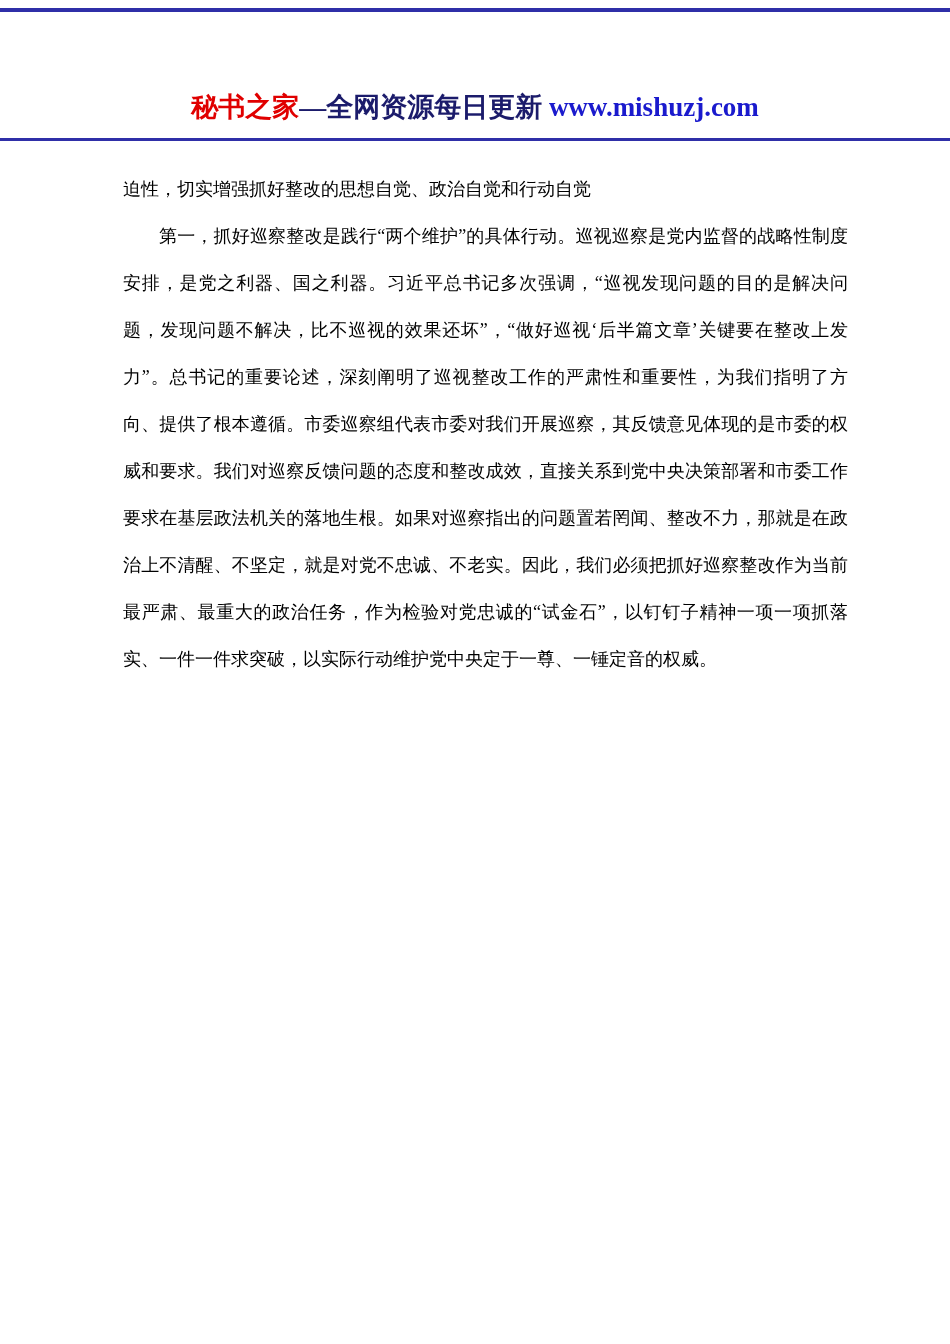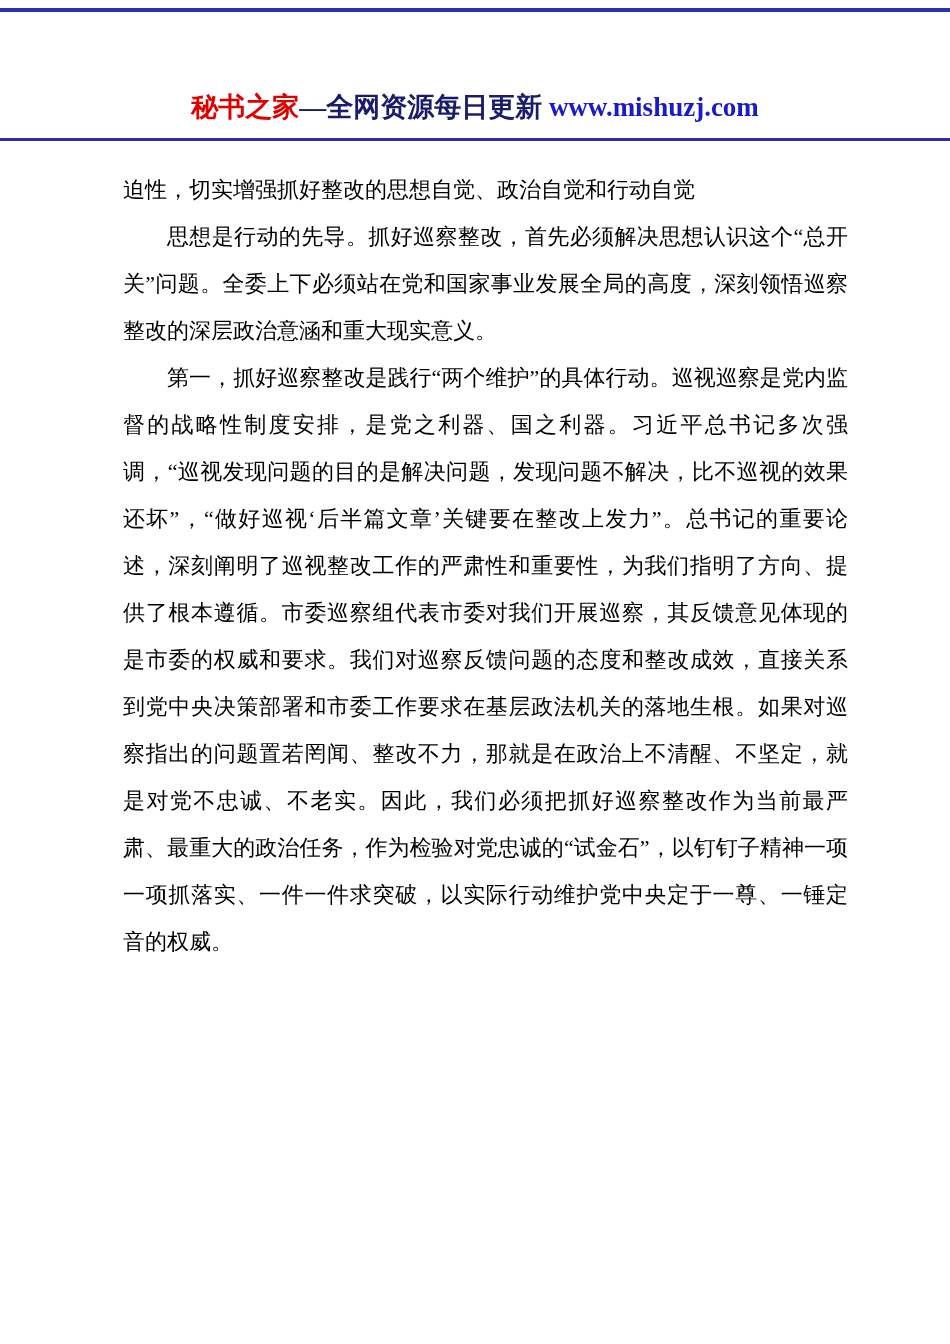--- a/index.html
+++ b/index.html
@@ -32,21 +32,21 @@
     white-space: nowrap;
   }
   .brand   { color: var(--brand-color, #e00000); }
   .tagline { color: var(--tagline-color, #1b1b6b); }
   .url     { color: var(--url-color, #1a1acd); cursor: pointer; }
   .content {
     position: absolute;
     top: 166px;
     left: 123px;
     width: 725px;
-    font-size: 22px;
+    font-size: 18px;
     line-height: 47px;
     text-align: justify;
   }
   .para { margin: 0; }
   .para.indent { text-indent: 2em; }
   .run { font-weight: normal; }
   .run.bold { font-weight: normal; }
 </style>
 </head>
 <body>
@@ -54,15 +54,14 @@
 <div class="rule rule-top"></div>
 
 <div class="site-header">
   <span class="brand">秘书之家</span><span class="tagline">—全网资源每日更新 </span><span class="url">www.mishuzj.com</span>
 </div>
 
 <div class="rule rule-bottom"></div>
 
 <div class="content">
     <p class="para"><span class="run">迫性，切实增强抓好整改的思想自觉、政治自觉和行动自觉</span></p>
-    <p class="para indent"><span class="run">思想是行动的先导。抓好巡察整改，首先必须解决思想认识这个“总开关”问题。全委上下必须站在党和国家事业发展全局的高度，深刻领悟巡察整改的深层政治意涵和重大现实意义。</span></p>
     <p class="para indent"><span class="run bold">第一，抓好巡察整改是践行“两个维护”的具体行动。</span><span class="run">巡视巡察是党内监督的战略性制度安排，是党之利器、国之利器。习近平总书记多次强调，“巡视发现问题的目的是解决问题，发现问题不解决，比不巡视的效果还坏”，“做好巡视‘后半篇文章’关键要在整改上发力”。总书记的重要论述，深刻阐明了巡视整改工作的严肃性和重要性，为我们指明了方向、提供了根本遵循。市委巡察组代表市委对我们开展巡察，其反馈意见体现的是市委的权威和要求。我们对巡察反馈问题的态度和整改成效，直接关系到党中央决策部署和市委工作要求在基层政法机关的落地生根。如果对巡察指出的问题置若罔闻、整改不力，那就是在政治上不清醒、不坚定，就是对党不忠诚、不老实。因此，我们必须把抓好巡察整改作为当前最严肃、最重大的政治任务，作为检验对党忠诚的“试金石”，以钉钉子精神一项一项抓落实、一件一件求突破，以实际行动维护党中央定于一尊、一锤定音的权威。</span></p>
   </div>
 
 </body></html>

